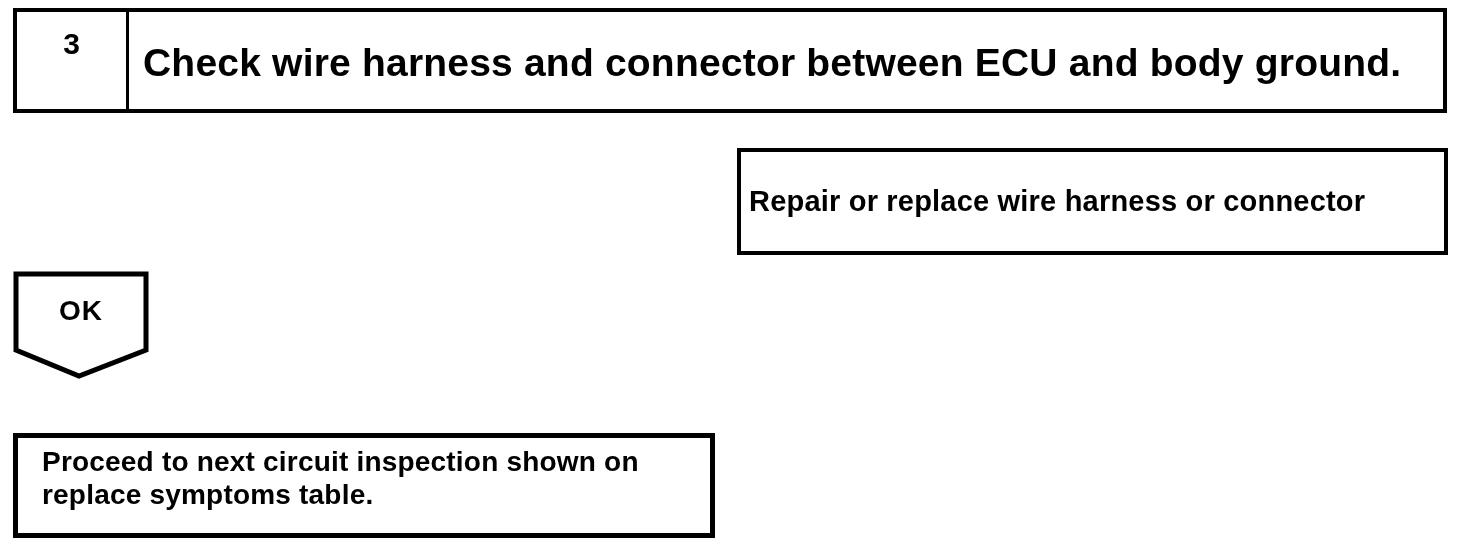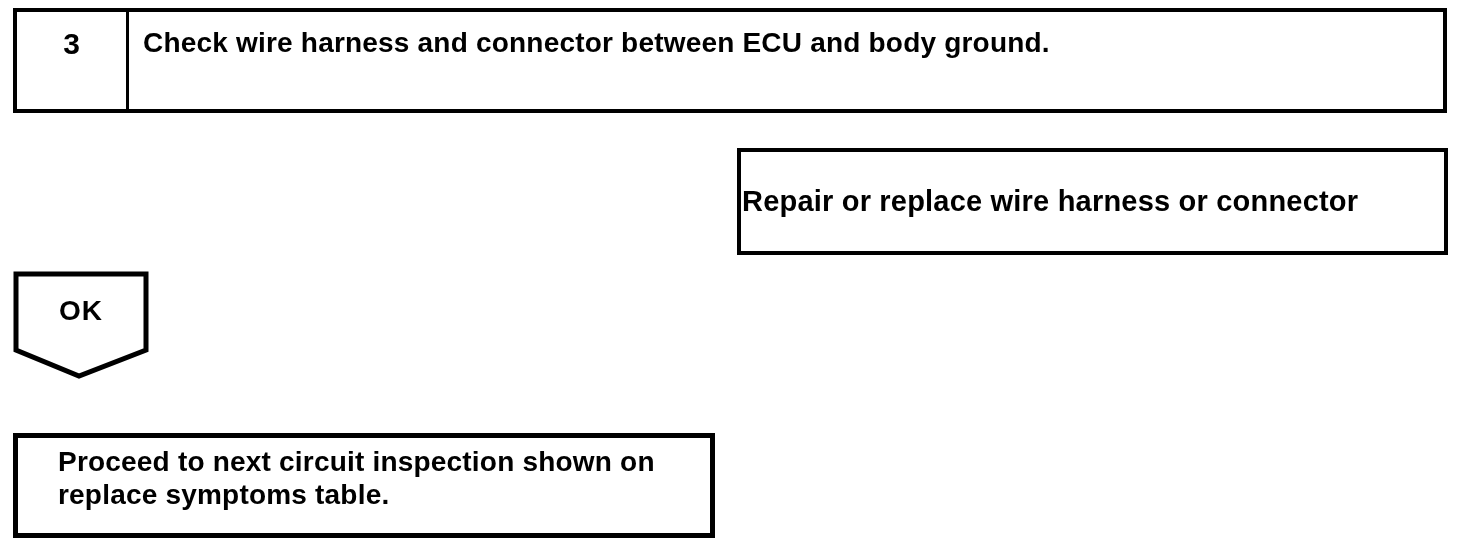--- a/index.html
+++ b/index.html
@@ -32,24 +32,25 @@
     border-right: 3px solid #000;
     box-sizing: border-box;
     text-align: center;
     padding-top: 15px;
     font-size: 30px;
     font-weight: bold;
     flex: 0 0 auto;
   }
   .step-text {
     padding: 15px 10px 0 14px;
-    font-size: 28px;
+    font-size: 39px;
     font-weight: bold;
     letter-spacing: 0.2px;
     white-space: nowrap;
+    margin-top: 14px;
   }
 
   
   .ng-wrap {
     position: absolute;
     left: 610px; top: 147px;
     width: 121px; height: 110px;
   }
   .ng-wrap svg { display: block; }
   .ng-label {
@@ -65,21 +66,21 @@
 
   
   .repair-box {
     position: absolute;
     left: 737px; top: 148px;
     width: 711px; height: 107px;
     border: 4px solid #000;
     box-sizing: border-box;
     display: flex;
     align-items: center;
-    padding-left: 1px;
+    padding-left: 8px;
     font-size: 29px;
     font-weight: bold;
     letter-spacing: 0.2px;
     background: #fff;
     white-space: nowrap;
   }
 
   
   .ok-wrap {
     position: absolute;
@@ -106,21 +107,21 @@
     width: 702px; height: 105px;
     border: 5px solid #000;
     box-sizing: border-box;
     padding: 7px 0 0 24px;
     font-size: 28px;
     font-weight: bold;
     letter-spacing: 0.2px;
     line-height: 33px;
     background: #fff;
   }
-  .proceed-box div { white-space: nowrap; margin-left: 16px; }
+  .proceed-box div { white-space: nowrap; }
 </style>
 </head>
 <body>
 
 <div class="page">
 
   <div class="step-box">
     <div class="step-num">3</div>
     <div class="step-text">Check wire harness and connector between ECU and body ground.</div>
   </div>

